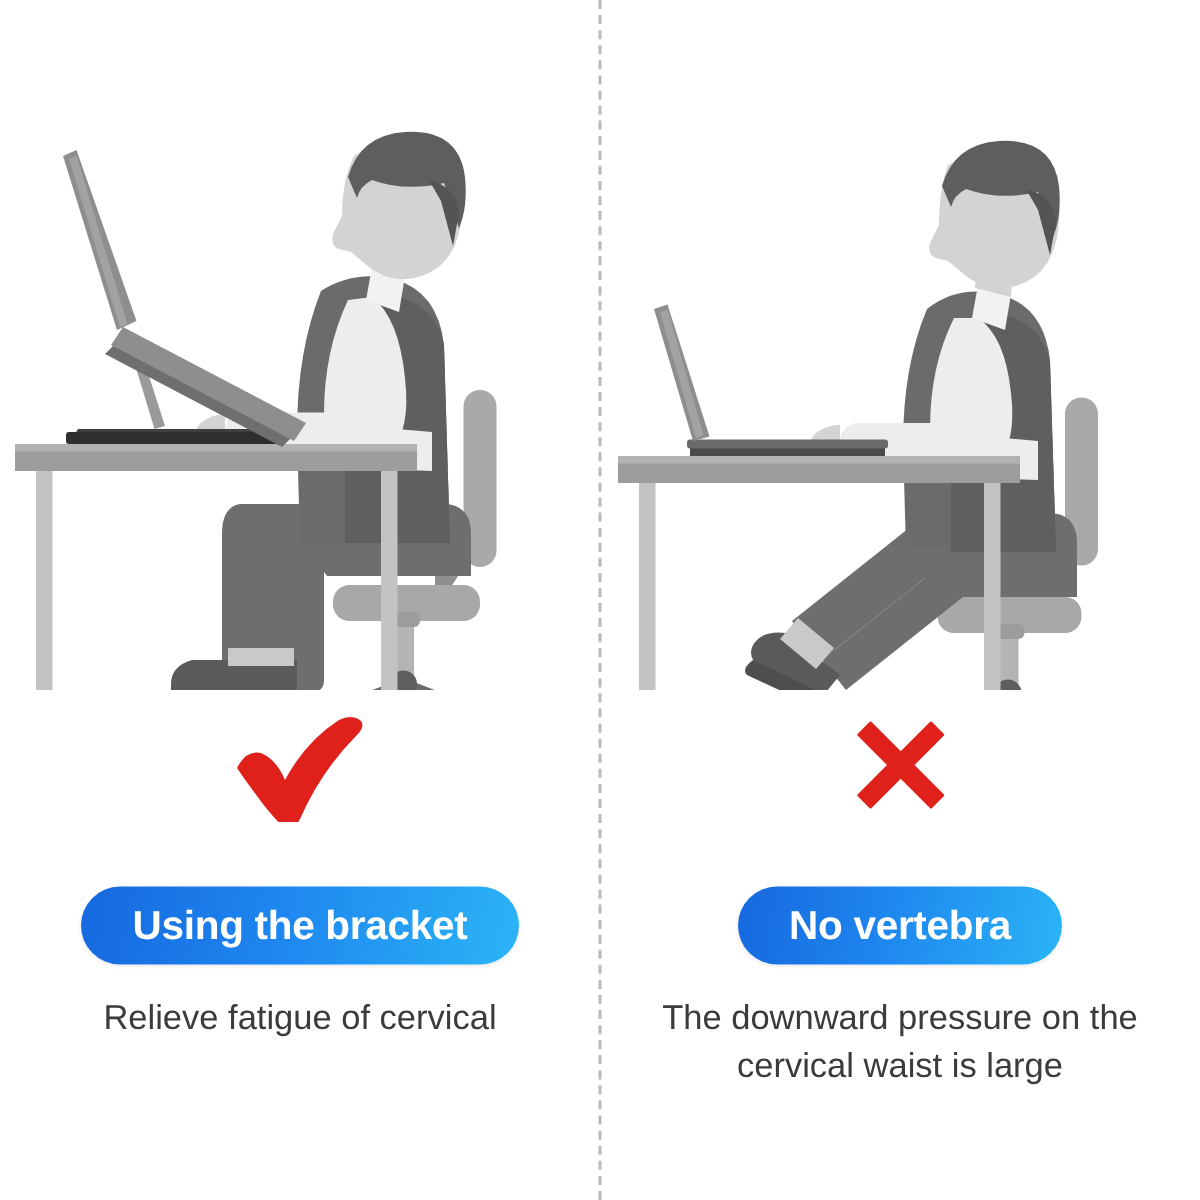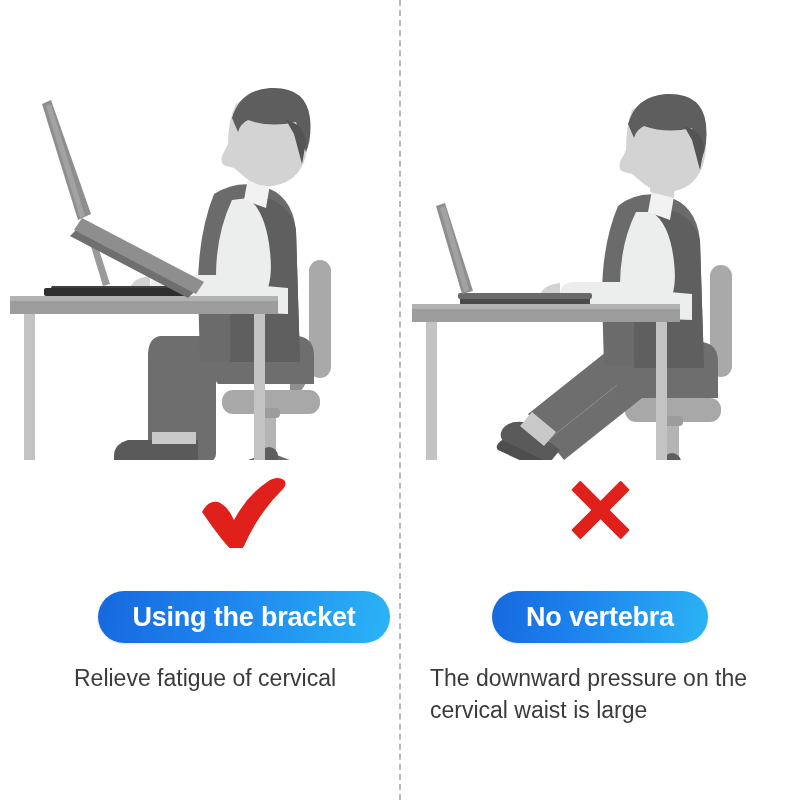--- a/index.html
+++ b/index.html
@@ -32,21 +32,21 @@
     border-left: 2px dashed #b9b9b9;
   }
 
   
   .panel {
     position: absolute;
     top: 0;
     width: 400px;
     height: 800px;
   }
-  .panel-left  { left: 0; padding-left: 44px; }
+  .panel-left  { left: 0; }
   .panel-right { left: 400px; }
 
   
   .illustration {
     position: absolute;
     left: 0;
     top: 60px;
     width: 400px;
     height: 400px;
   }
@@ -88,20 +88,21 @@
     white-space: nowrap;
     background: linear-gradient(100deg, #1668de 0%, #1e86ef 45%, #2bb4f5 100%);
     box-shadow: 0 1px 3px rgba(0,0,0,0.10);
   }
 
   
   .caption {
     position: absolute;
     top: 662px;
     width: 400px;
+    text-align: center;
     color: #3b3b3b;
     font-size: 23px;
     line-height: 32px;
     padding: 0 30px;
     box-sizing: border-box;
   }
   .caption .line { display: block; }
 </style>
 </head>
 <body>

